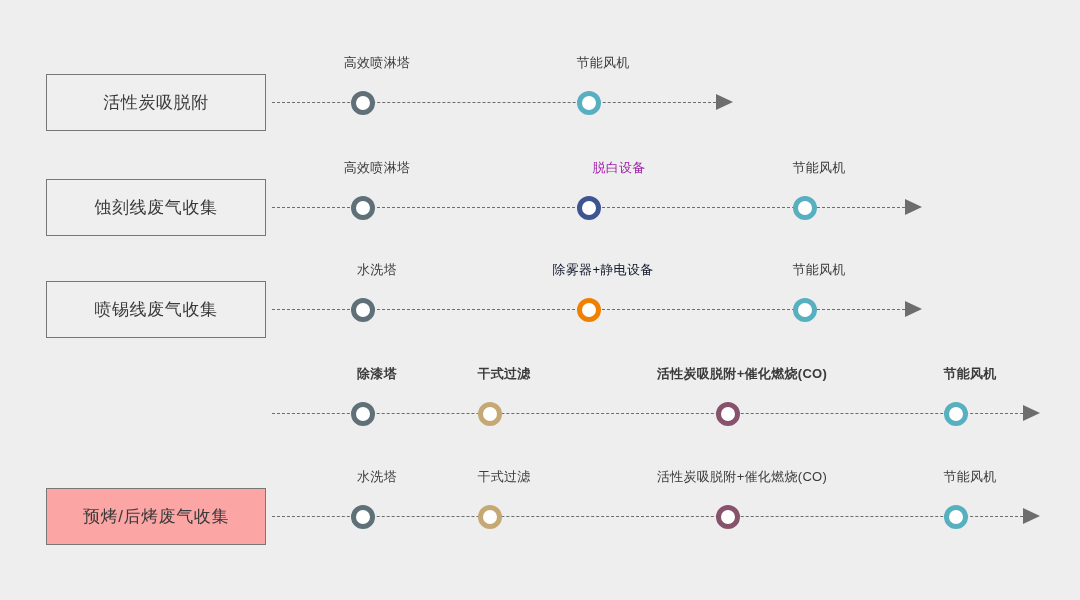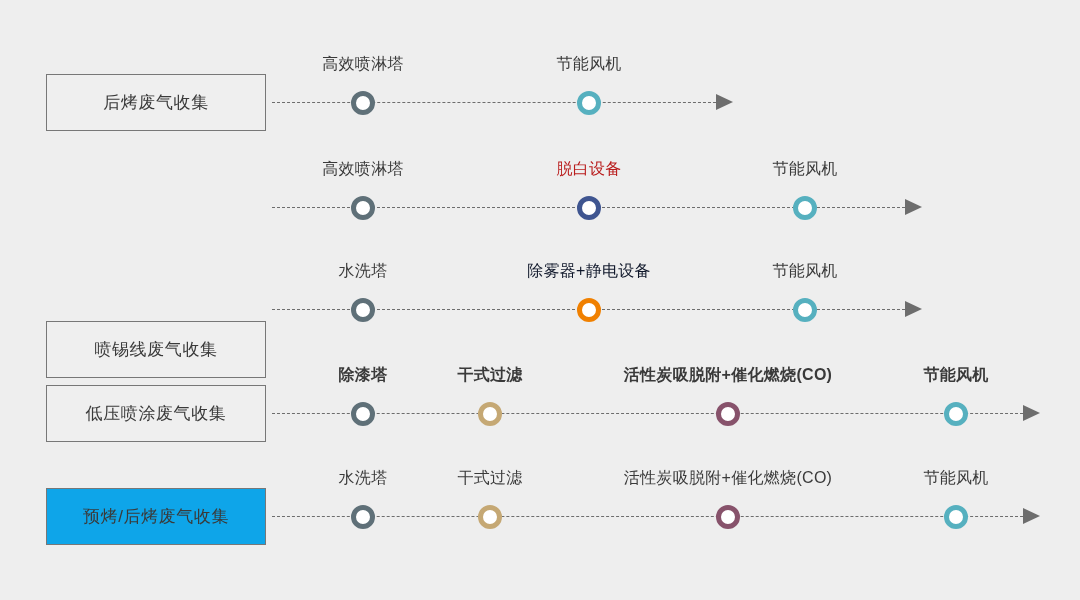--- a/index.html
+++ b/index.html
@@ -73,91 +73,92 @@
     height: 24px;
     box-sizing: border-box;
     border-radius: 50%;
     border-width: 5px;
     border-style: solid;
     background: #ffffff;
     top: 8px;
   }
   .node-label {
     position: absolute;
-    font-size: 16px;
+    font-size: 13px;
     color: #3a3a3a;
     white-space: nowrap;
     transform: translateX(-50%);
     letter-spacing: 0.3px;
     line-height: 1;
+    margin-left: 14px;
   }
 </style>
 </head>
 <body>
 
 <div id="diagram" style="background: rgb(238, 238, 238);">
     <div class="row" style="top: 46px;">
       <div class="src-box" style="top: 28px; border-color: rgb(119, 119, 119); background: rgb(239, 239, 239);">
-        <span class="src-label" style="color: rgb(58, 58, 58);">后烤废气收集</span>
+        <span class="src-label" style="color: rgb(58, 58, 58);">活性炭吸脱附</span>
       </div>
       <div class="flow" style="left: 272px; top: 37px; width: 464px;">
         <div class="dashline" style="width: 444px; border-top-color: rgb(109, 109, 109);"></div>
         <div class="arrowhead" style="left: 444px; border-left-color: rgb(109, 109, 109);"></div>
         <div class="node" style="left: 79px; border-color: rgb(95, 112, 120);"></div>
         <div class="node-label" style="left: 91px; top: -27px; color: rgb(58, 58, 58);">高效喷淋塔</div>
         <div class="node" style="left: 305px; border-color: rgb(86, 176, 191);"></div>
         <div class="node-label" style="left: 317px; top: -27px; color: rgb(58, 58, 58);">节能风机</div>
       </div>
     </div>
     <div class="row" style="top: 151px;">
+      <div class="src-box" style="top: 28px; border-color: rgb(119, 119, 119); background: rgb(239, 239, 239);">
+        <span class="src-label" style="color: rgb(58, 58, 58);">蚀刻线废气收集</span>
+      </div>
       <div class="flow" style="left: 272px; top: 37px; width: 653px;">
         <div class="dashline" style="width: 633px; border-top-color: rgb(109, 109, 109);"></div>
         <div class="arrowhead" style="left: 633px; border-left-color: rgb(109, 109, 109);"></div>
         <div class="node" style="left: 79px; border-color: rgb(95, 112, 120);"></div>
         <div class="node-label" style="left: 91px; top: -27px; color: rgb(58, 58, 58);">高效喷淋塔</div>
         <div class="node" style="left: 305px; border-color: rgb(63, 85, 144);"></div>
-        <div class="node-label" style="left: 317px; top: -27px; color: #b91c1c;">脱白设备</div>
+        <div class="node-label" style="left: 333px; top: -27px; color: #a21caf;">脱白设备</div>
         <div class="node" style="left: 521px; border-color: rgb(86, 176, 191);"></div>
         <div class="node-label" style="left: 533px; top: -27px; color: rgb(58, 58, 58);">节能风机</div>
       </div>
     </div>
     <div class="row" style="top: 253px;">
-      <div class="src-box" style="top: 28px; border-color: rgb(119, 119, 119); background: rgb(239, 239, 239); margin-top: 40px;">
+      <div class="src-box" style="top: 28px; border-color: rgb(119, 119, 119); background: rgb(239, 239, 239);">
         <span class="src-label" style="color: rgb(58, 58, 58);">喷锡线废气收集</span>
       </div>
       <div class="flow" style="left: 272px; top: 37px; width: 653px;">
         <div class="dashline" style="width: 633px; border-top-color: rgb(109, 109, 109);"></div>
         <div class="arrowhead" style="left: 633px; border-left-color: rgb(109, 109, 109);"></div>
         <div class="node" style="left: 79px; border-color: rgb(95, 112, 120);"></div>
         <div class="node-label" style="left: 91px; top: -27px; color: rgb(58, 58, 58);">水洗塔</div>
         <div class="node" style="left: 305px; border-color: rgb(240, 128, 0);"></div>
         <div class="node-label" style="left: 317px; top: -27px; color: #0f172a;">除雾器+静电设备</div>
         <div class="node" style="left: 521px; border-color: rgb(86, 176, 191);"></div>
         <div class="node-label" style="left: 533px; top: -27px; color: rgb(58, 58, 58);">节能风机</div>
       </div>
     </div>
     <div class="row" style="top: 357px;">
-      <div class="src-box" style="top: 28px; border-color: rgb(119, 119, 119); background: rgb(239, 239, 239);">
-        <span class="src-label" style="color: rgb(58, 58, 58);">低压喷涂废气收集</span>
-      </div>
       <div class="flow" style="left: 272px; top: 37px; width: 771px; font-weight: bold;">
         <div class="dashline" style="width: 751px; border-top-color: rgb(109, 109, 109);"></div>
         <div class="arrowhead" style="left: 751px; border-left-color: rgb(109, 109, 109);"></div>
         <div class="node" style="left: 79px; border-color: rgb(95, 112, 120);"></div>
         <div class="node-label" style="left: 91px; top: -27px; color: rgb(58, 58, 58);">除漆塔</div>
         <div class="node" style="left: 206px; border-color: rgb(197, 168, 116);"></div>
         <div class="node-label" style="left: 218px; top: -27px; color: rgb(58, 58, 58);">干式过滤</div>
         <div class="node" style="left: 444px; border-color: rgb(135, 82, 107);"></div>
         <div class="node-label" style="left: 456px; top: -27px; color: rgb(58, 58, 58);">活性炭吸脱附+催化燃烧(CO)</div>
         <div class="node" style="left: 672px; border-color: rgb(86, 176, 191);"></div>
         <div class="node-label" style="left: 684px; top: -27px; color: rgb(58, 58, 58);">节能风机</div>
       </div>
     </div>
     <div class="row" style="top: 460px;">
-      <div class="src-box" style="top: 28px; border-color: rgb(119, 119, 119); background: #0ea5e9; justify-content: center;">
+      <div class="src-box" style="top: 28px; border-color: rgb(119, 119, 119); background: #fca5a5; justify-content: center;">
         <span class="src-label" style="color: rgb(58, 58, 58);">预烤/后烤废气收集</span>
       </div>
       <div class="flow" style="left: 272px; top: 37px; width: 771px;">
         <div class="dashline" style="width: 751px; border-top-color: rgb(109, 109, 109);"></div>
         <div class="arrowhead" style="left: 751px; border-left-color: rgb(109, 109, 109);"></div>
         <div class="node" style="left: 79px; border-color: rgb(95, 112, 120);"></div>
         <div class="node-label" style="left: 91px; top: -27px; color: rgb(58, 58, 58);">水洗塔</div>
         <div class="node" style="left: 206px; border-color: rgb(197, 168, 116);"></div>
         <div class="node-label" style="left: 218px; top: -27px; color: rgb(58, 58, 58);">干式过滤</div>
         <div class="node" style="left: 444px; border-color: rgb(135, 82, 107);"></div>

